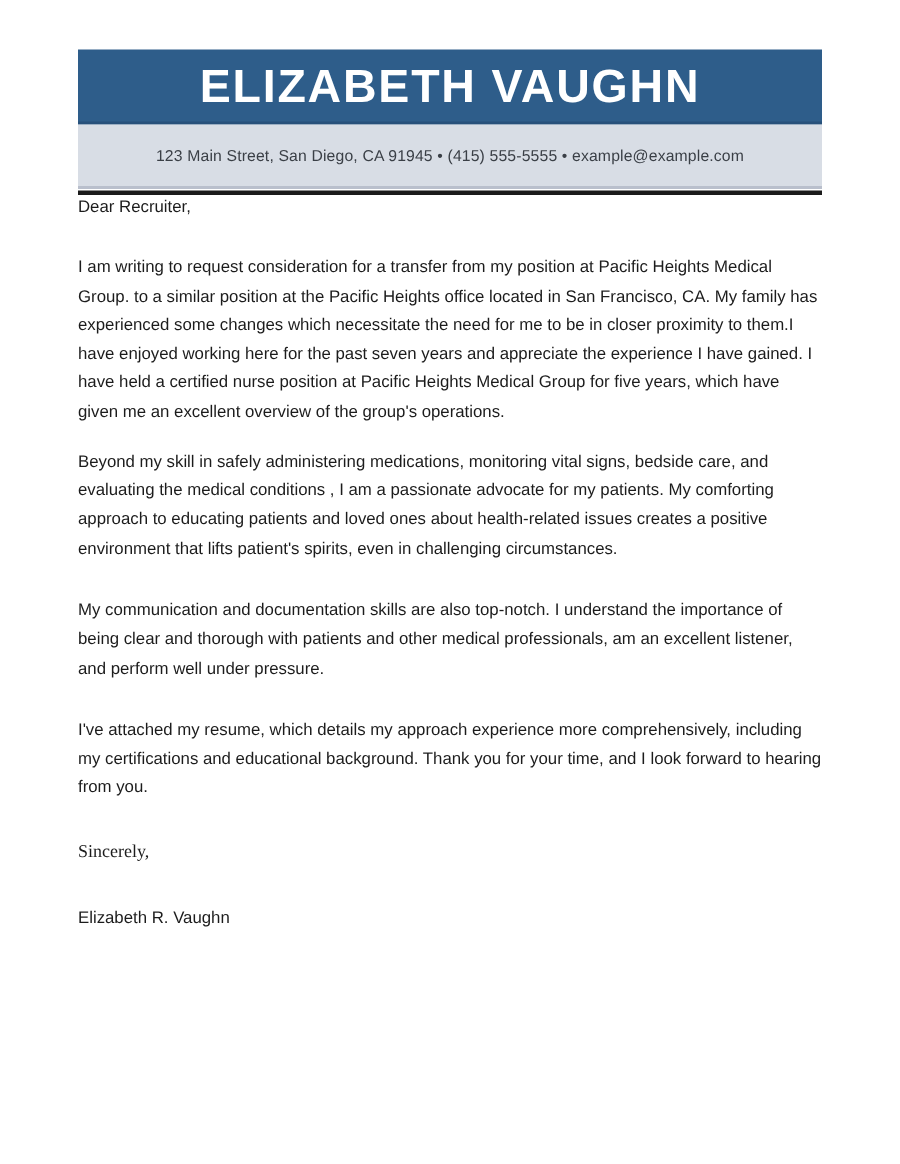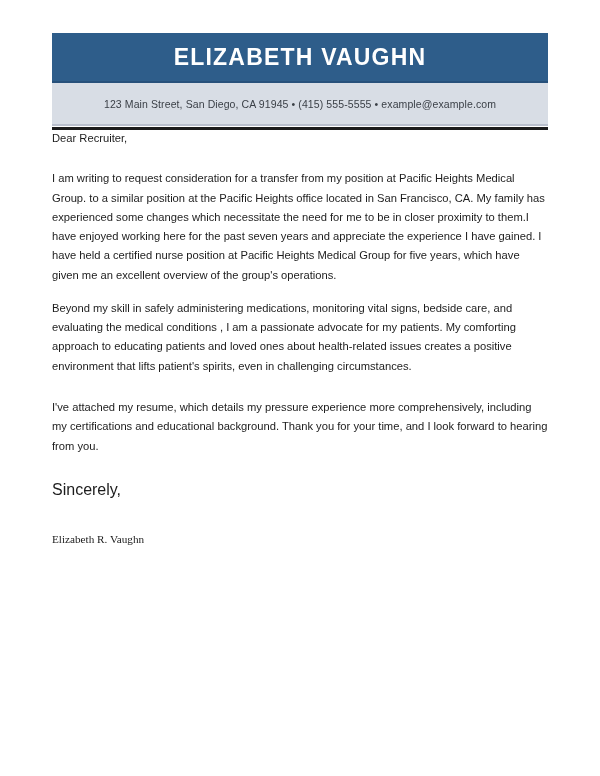--- a/index.html
+++ b/index.html
@@ -34,21 +34,21 @@
     background: #2e5d8a;
     height: 48px;
     display: flex;
     align-items: center;
     justify-content: center;
     border-bottom: 2px solid #27507a;
   }
 
   .name-banner .name-text {
     color: #ffffff;
-    font-size: 23px;
+    font-size: 31px;
     font-weight: bold;
     letter-spacing: 1.2px;
     line-height: 1;
     text-align: center;
     font-family: "Liberation Sans", sans-serif;
   }
 
   .contact-band {
     background: #d8dde5;
     height: 41px;
@@ -102,33 +102,33 @@
     margin: 13px 0 14px 0;
     text-align: left;
     font-family: "Liberation Sans", sans-serif;
   }
 
   .para.spaced-after {
     margin-bottom: 22px;
   }
 
   .closing {
-    font-size: 16px;
+    font-size: 12px;
     color: #1c1c1c;
     line-height: 1.55;
     margin: 22px 0 0 0;
-    font-family: Liberation Sans, sans-serif;
+    font-family: Liberation Serif, serif;
   }
 
   .signature {
     font-size: 11.2px;
     color: #1c1c1c;
     line-height: 1.55;
     margin: 28px 0 0 0;
-    font-family: Liberation Serif, serif;
+    font-family: Liberation Sans, sans-serif;
   }
 </style>
 </head>
 <body>
 
 <div class="page">
 
   <div class="letterhead">
 
     <div class="name-banner">
@@ -146,22 +146,23 @@
   </div>
 
   <div class="letter-body">
 
     <p class="salutation">Dear Recruiter,</p>
 
     <p class="para">I am writing to request consideration for a transfer from my position at Pacific Heights Medical Group. to a similar position at the Pacific Heights office located in San Francisco, CA. My family has experienced some changes which necessitate the need for me to be in closer proximity to them.I have enjoyed working here for the past seven years and appreciate the experience I have gained. I have held a certified nurse position at Pacific Heights Medical Group for five years, which have given me an excellent overview of the group's operations.</p>
 
     <p class="para spaced-after">Beyond my skill in safely administering medications, monitoring vital signs, bedside care, and evaluating the medical conditions , I am a passionate advocate for my patients. My comforting approach to educating patients and loved ones about health-related issues creates a positive environment that lifts patient's spirits, even in challenging circumstances.</p>
 
+    <p class="para spaced-after">My communication and documentation skills are also top-notch. I understand the importance of being clear and thorough with patients and other medical professionals, am an excellent listener, and perform well under pressure.</p>
 
-    <p class="para">I've attached my resume, which details my pressure experience more comprehensively, including my certifications and educational background. Thank you for your time, and I look forward to hearing from you.</p>
+    <p class="para">I've attached my resume, which details my approach experience more comprehensively, including my certifications and educational background. Thank you for your time, and I look forward to hearing from you.</p>
 
     <p class="closing">Sincerely,</p>
 
     <p class="signature">Elizabeth R. Vaughn</p>
 
   </div>
 
 </div>
 
 </body></html>

